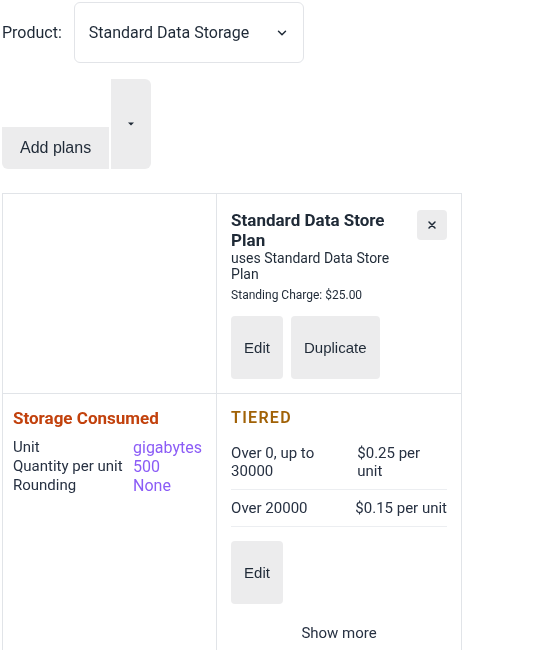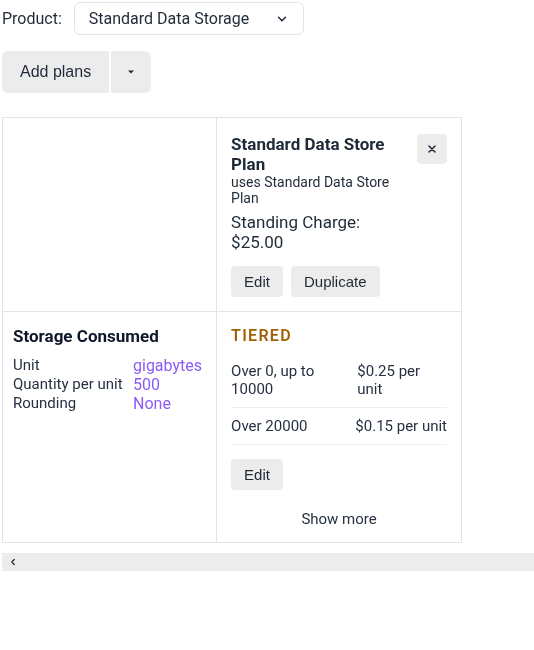--- a/index.html
+++ b/index.html
@@ -30,21 +30,21 @@
   .product-label {
     font-size: 16px;
     color: #1f2a37;
   }
   .select {
     display: inline-flex;
     align-items: center;
     justify-content: space-between;
     border: 1px solid #e2e4e8;
     border-radius: 6px;
-    padding: 6px 14px;
+    padding: 20px 14px;
     min-width: 200px;
     font-size: 16px;
     color: #1f2a37;
     background: #fff;
     cursor: pointer;
   }
   .chevron-down {
     margin-left: 14px;
     display: inline-block;
     width: 14px;
@@ -60,20 +60,21 @@
     overflow: hidden;
     margin-bottom: 14px;
   }
   .split-btn .btn-main {
     background: #ececed;
     color: #1f2a37;
     padding: 12px 18px;
     font-size: 16px;
     border: none;
     cursor: pointer;
+    margin-top: 48px;
   }
   .split-btn .btn-caret {
     background: #ececed;
     width: 40px;
     display: flex;
     align-items: center;
     justify-content: center;
     border: none;
     cursor: pointer;
     margin-left: 2px;
@@ -104,21 +105,21 @@
   .plan-title {
     font-size: 17px;
     font-weight: 700;
     color: #1f2a37;
   }
   .plan-uses {
     font-size: 14px;
     color: #1f2a37;
   }
   .plan-standing {
-    font-size: 17px;
+    font-size: 12px;
     color: #1f2a37;
     margin-top: 6px;
   }
   .close-btn {
     background: #ececed;
     border: none;
     border-radius: 4px;
     width: 30px;
     height: 30px;
     display: flex;
@@ -135,32 +136,32 @@
   .plan-actions {
     display: flex;
     gap: 8px;
     margin-top: 14px;
   }
   .small-btn {
     background: #ececed;
     color: #1f2a37;
     border: none;
     border-radius: 4px;
-    padding: 7px 13px;
+    padding: 23px 13px;
     font-size: 15px;
     cursor: pointer;
   }
 
   .agg-cell {
     padding: 14px 10px 16px 10px;
   }
   .agg-name {
     font-size: 17px;
     font-weight: 700;
-    color: #0f172a;
+    color: #c2410c;
     margin-bottom: 10px;
   }
   .agg-grid {
     display: grid;
     grid-template-columns: 120px 1fr;
     font-size: 16px;
     color: #273142;
   }
   .agg-key { color: #273142; font-size: 15px; }
   .agg-val { color: #8b5cf6; }
@@ -291,21 +292,21 @@
             <div class="agg-val">500</div>
             <div class="agg-key">Rounding</div>
             <div class="agg-val">None</div>
           </div>
         </div>
       </td>
       <td class="col-plan">
         <div class="tier-cell">
           <div class="tier-caption">TIERED</div>
           <div class="tier-row">
-            <span>Over 0, up to 10000</span>
+            <span>Over 0, up to 30000</span>
             <span>$0.25 per unit</span>
           </div>
           <div class="tier-row">
             <span>Over 20000</span>
             <span>$0.15 per unit</span>
           </div>
           <div class="tier-edit">
             <button class="small-btn">Edit</button>
           </div>
           <div class="show-more">Show more</div>

